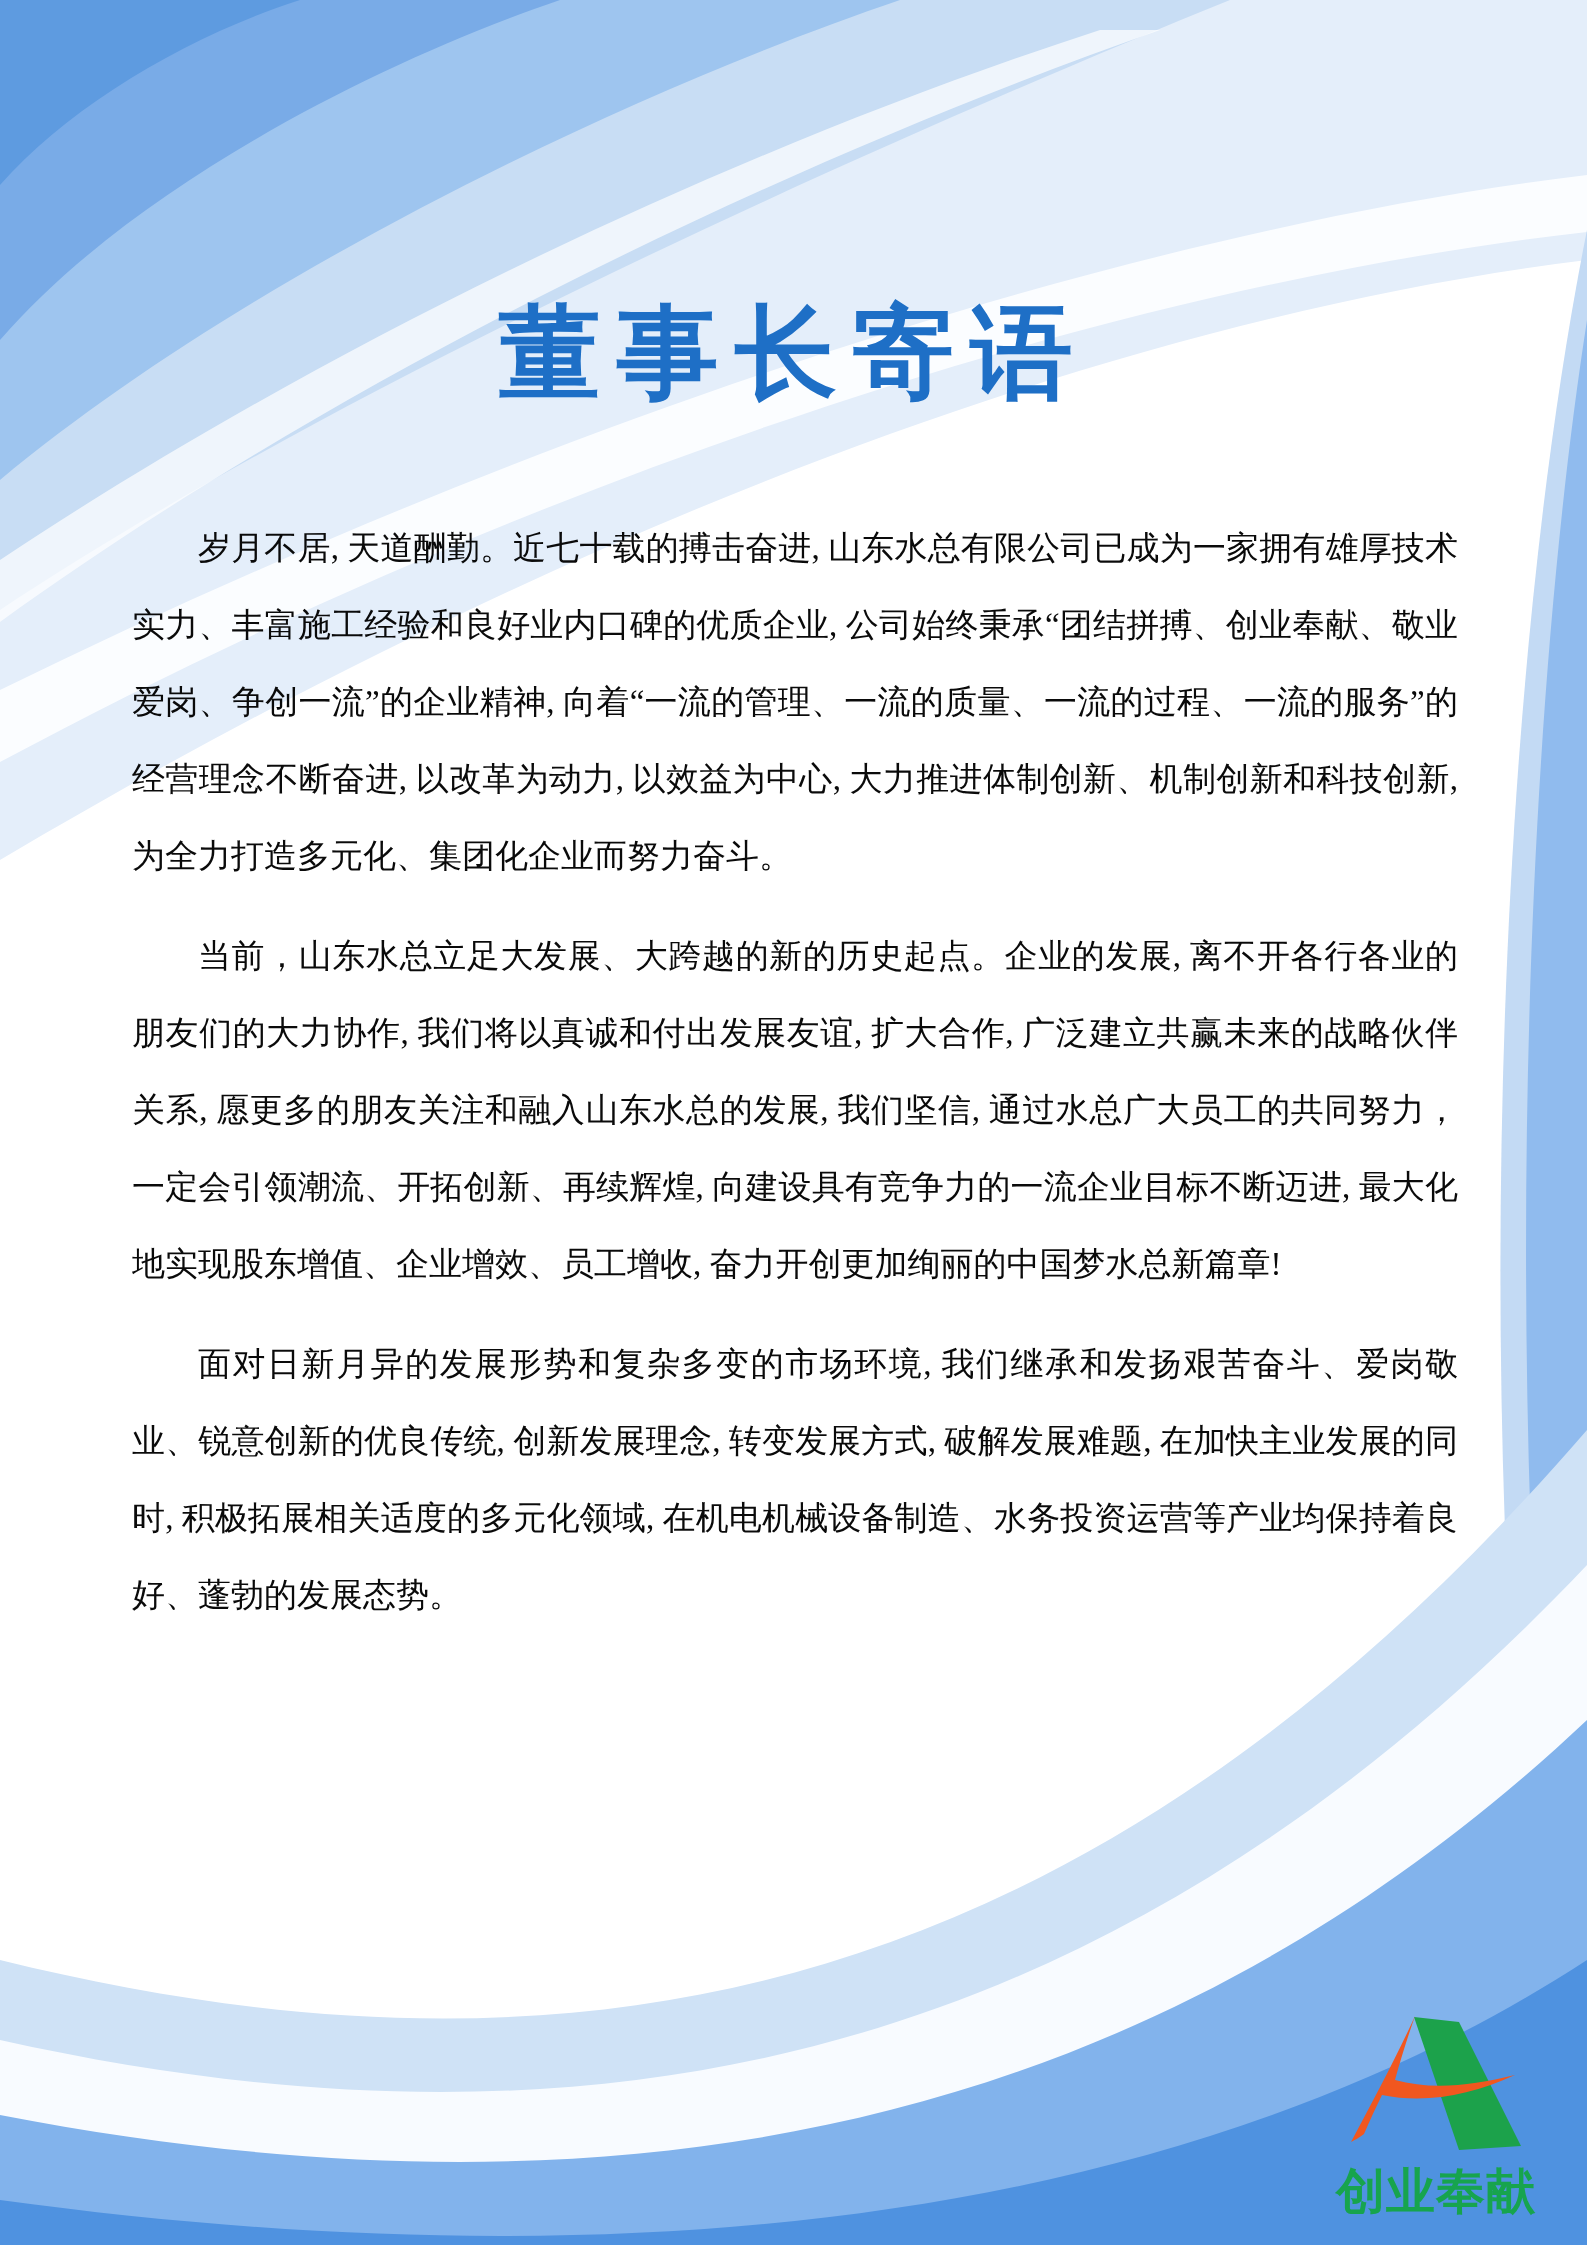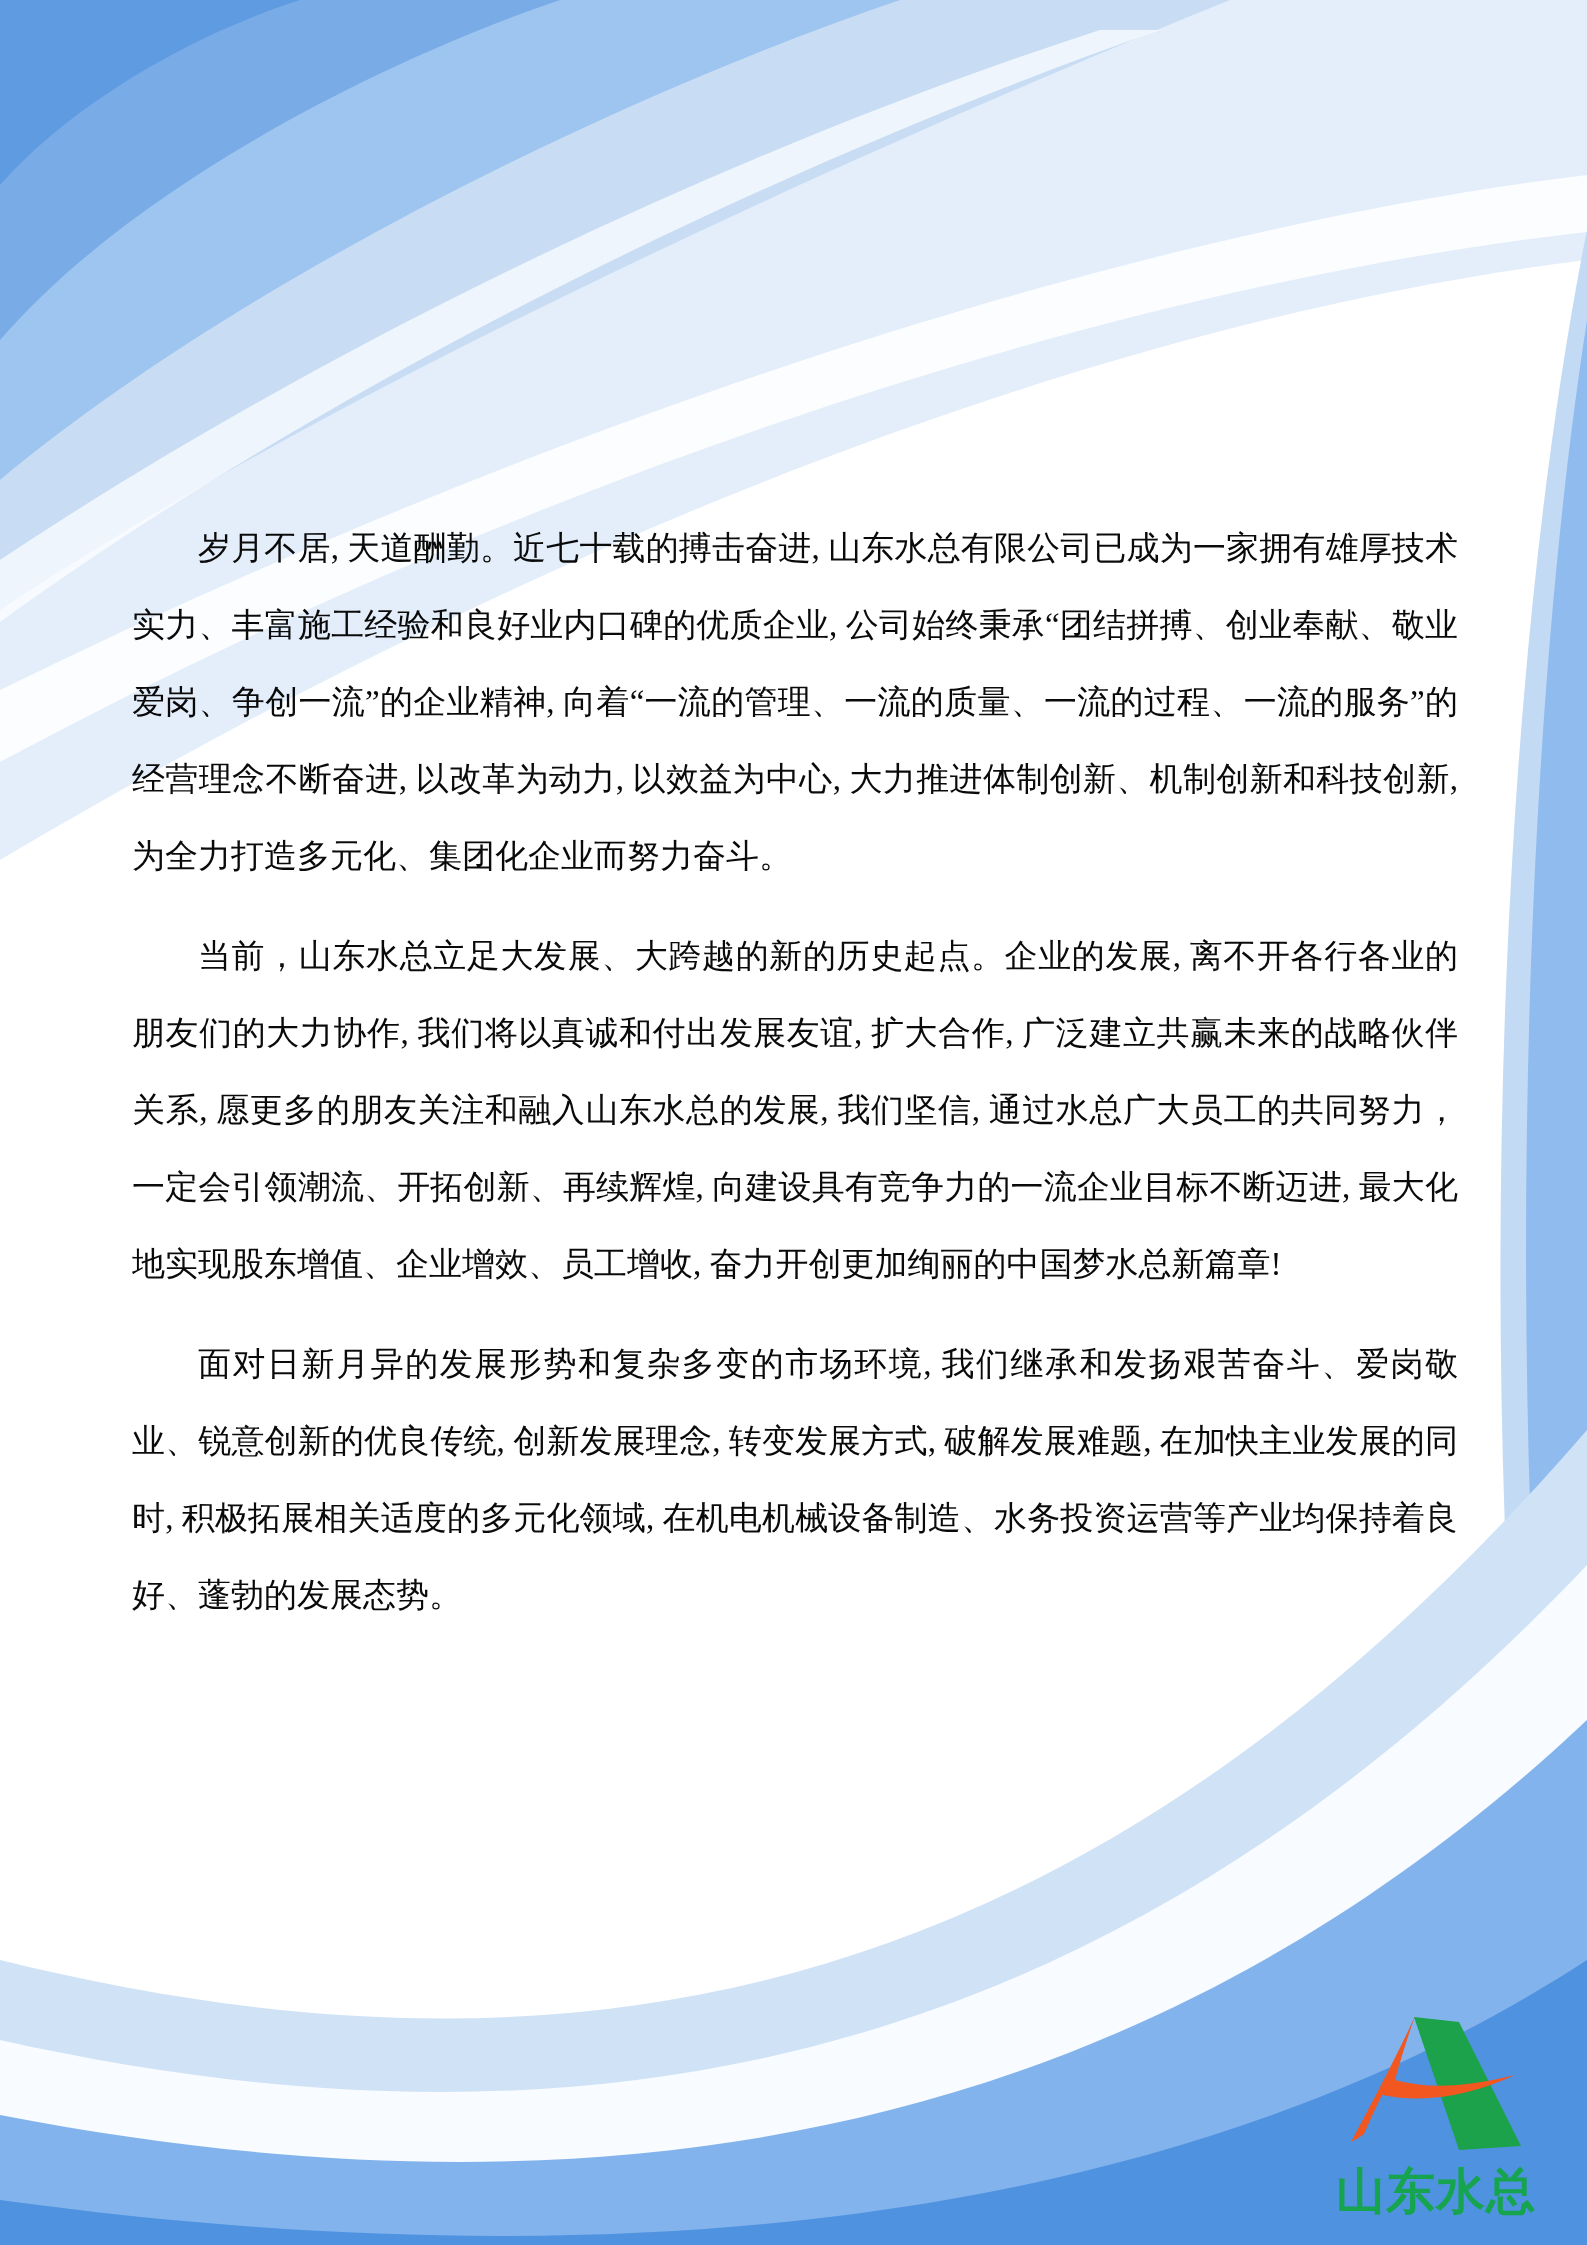--- a/index.html
+++ b/index.html
@@ -43,29 +43,30 @@
 
     <path d="M1587,230 C1505,640 1478,1250 1520,1800 C1538,2030 1556,2160 1568,2245 H1587 Z" fill="#c3daf4"></path>
     <path d="M1587,320 C1528,700 1508,1260 1544,1790 C1558,2010 1570,2140 1578,2245 H1587 Z" fill="#90bbee"></path>
 
     <path d="M0,1960 C530,2090 1060,2040 1587,1430 V2245 H0 Z" fill="#cfe2f6"></path>
     <path d="M0,2040 C540,2160 1080,2100 1587,1565 V2245 H0 Z" fill="#f8fbff"></path>
     <path d="M0,2115 C570,2225 1120,2160 1587,1720 V2245 H0 Z" fill="#82b3ec"></path>
     <path d="M0,2200 C620,2285 1180,2225 1587,1960 V2245 H0 Z" fill="#4f92e0"></path>
   </svg>
 
+  <h1 class="title">董事长寄语</h1>
 
   <div class="content">
     <p>岁月不居, 天道酬勤。近七十载的搏击奋进, 山东水总有限公司已成为一家拥有雄厚技术实力、丰富施工经验和良好业内口碑的优质企业, 公司始终秉承“团结拼搏、创业奉献、敬业爱岗、争创一流”的企业精神, 向着“一流的管理、一流的质量、一流的过程、一流的服务”的经营理念不断奋进, 以改革为动力, 以效益为中心, 大力推进体制创新、机制创新和科技创新, 为全力打造多元化、集团化企业而努力奋斗。</p>
     <p>当前，山东水总立足大发展、大跨越的新的历史起点。企业的发展, 离不开各行各业的朋友们的大力协作, 我们将以真诚和付出发展友谊, 扩大合作, 广泛建立共赢未来的战略伙伴关系, 愿更多的朋友关注和融入山东水总的发展, 我们坚信, 通过水总广大员工的共同努力， 一定会引领潮流、开拓创新、再续辉煌, 向建设具有竞争力的一流企业目标不断迈进, 最大化地实现股东增值、企业增效、员工增收, 奋力开创更加绚丽的中国梦水总新篇章!</p>
     <p>面对日新月异的发展形势和复杂多变的市场环境, 我们继承和发扬艰苦奋斗、爱岗敬业、锐意创新的优良传统, 创新发展理念, 转变发展方式, 破解发展难题, 在加快主业发展的同时, 积极拓展相关适度的多元化领域, 在机电机械设备制造、水务投资运营等产业均保持着良好、蓬勃的发展态势。</p>
   </div>
 
   <div class="logo">
     <svg class="logo-mark" viewBox="0 0 171 135">
       <polygon points="63,1 108,6 170,130 108,134" fill="#1ca24b"></polygon>
       <path d="M64,0 C46,40 23,83 0,126 C4,124 9,121 13,118 C19,104 25,91 31,79
                C75,88 120,79 164,59 C120,70 80,74 44,64 C50,42 57,20 64,0 Z" fill="#f1571f"></path>
     </svg>
-    <div class="logo-text">山东水总</div>
+    <div class="logo-text">创业奉献</div>
   </div>
 
 </div>
 
 </body></html>

